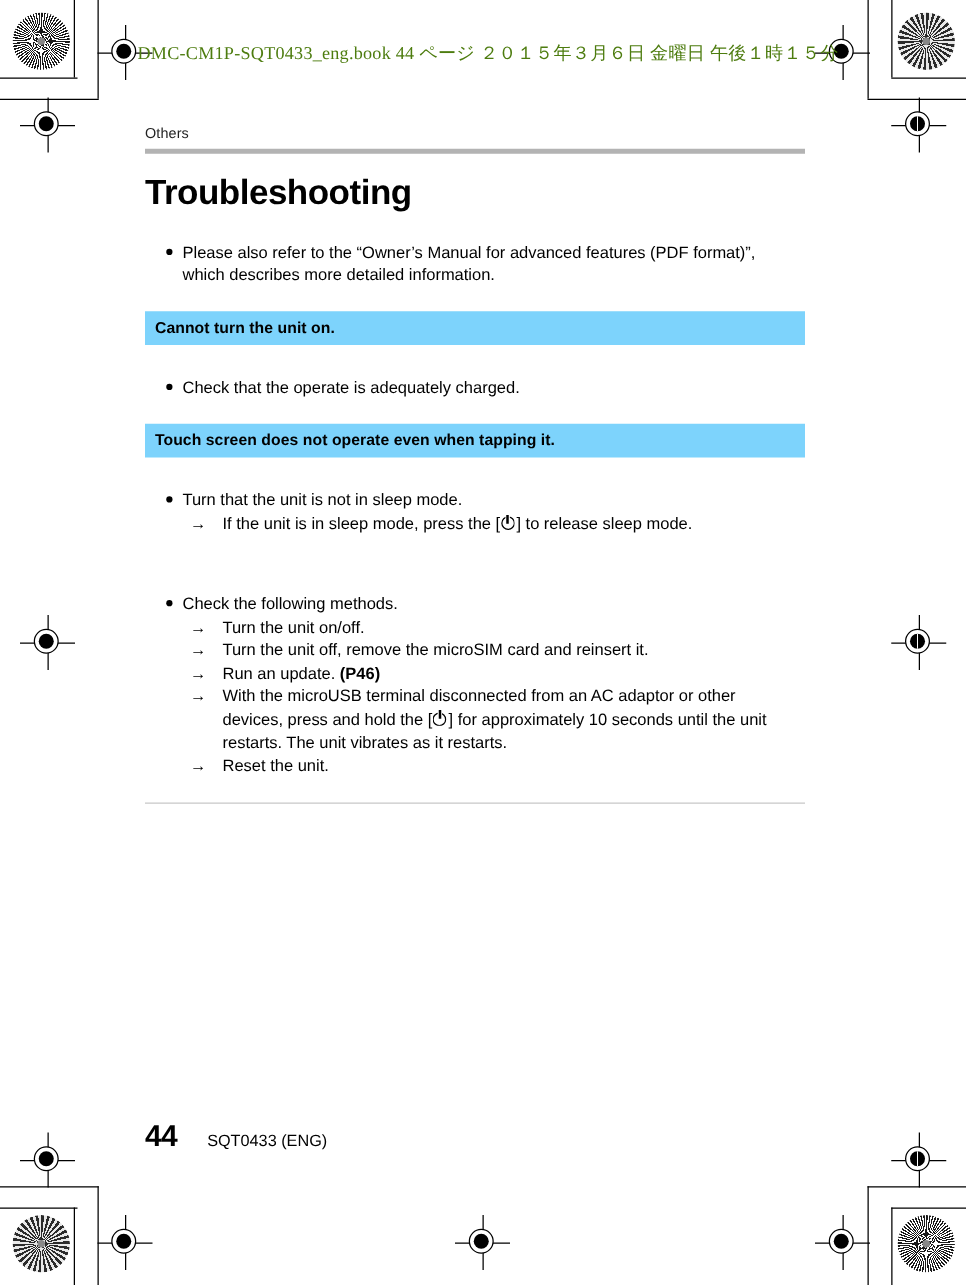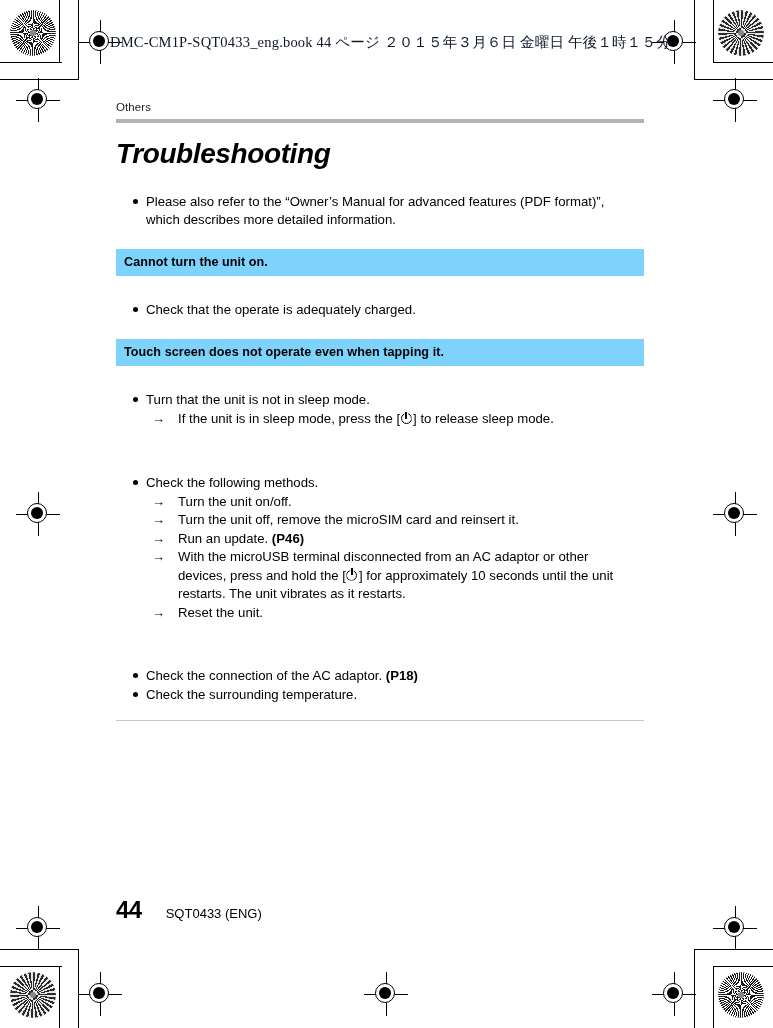--- a/index.html
+++ b/index.html
@@ -90,21 +90,21 @@
     border-radius: 50%;
     background: #888;
   }
 
   
   .slug {
     position: absolute;
     white-space: nowrap;
     font-family: "Liberation Serif", serif;
     font-size: 14.5px;
-    color: #0f172a;
+    color: #4d7c0f;
     letter-spacing: 0.2px;
   }
 
   
   .doc {
     position: absolute;
     left: 116px;
     top: 100px;
     width: 528px;
   }
@@ -119,21 +119,20 @@
     height: 4px;
     background: #b3b3b3;
     margin-bottom: 14px;
   }
   .page-title {
     font-size: 28px;
     font-weight: bold;
     letter-spacing: -0.4px;
     line-height: 34px;
     margin: 0 0 22px 0;
-    font-style: italic;
   }
 
   ul.plain, ul.arrows {
     list-style: none;
     margin: 16px;
     padding: 0;
   }
   li.bullet {
     position: relative;
     padding-left: 14px;
@@ -416,32 +415,20 @@
           </li>
           <li class="arrow">
             <span class="arrow-mark">→</span>
             <span>Reset the unit.</span>
           </li>
         </ul>
       </div>
     </div>
 
     <div class="section">
-      <div class="section-body">
-        <ul class="plain">
-          <li class="bullet">
-            <span class="dot-mark"></span>
-            <span>Check the connection of the AC adaptor. </span><b class="ref">(P18)</b>
-          </li>
-          <li class="bullet">
-            <span class="dot-mark"></span>
-            <span>Check the surrounding temperature.</span>
-          </li>
-        </ul>
-      </div>
       <div class="rule-thin"></div>
     </div>
 
   </div>
 
   <div class="footer">
     <div class="folio">44</div>
     <div class="doc-code">SQT0433 (ENG)</div>
   </div>
 

